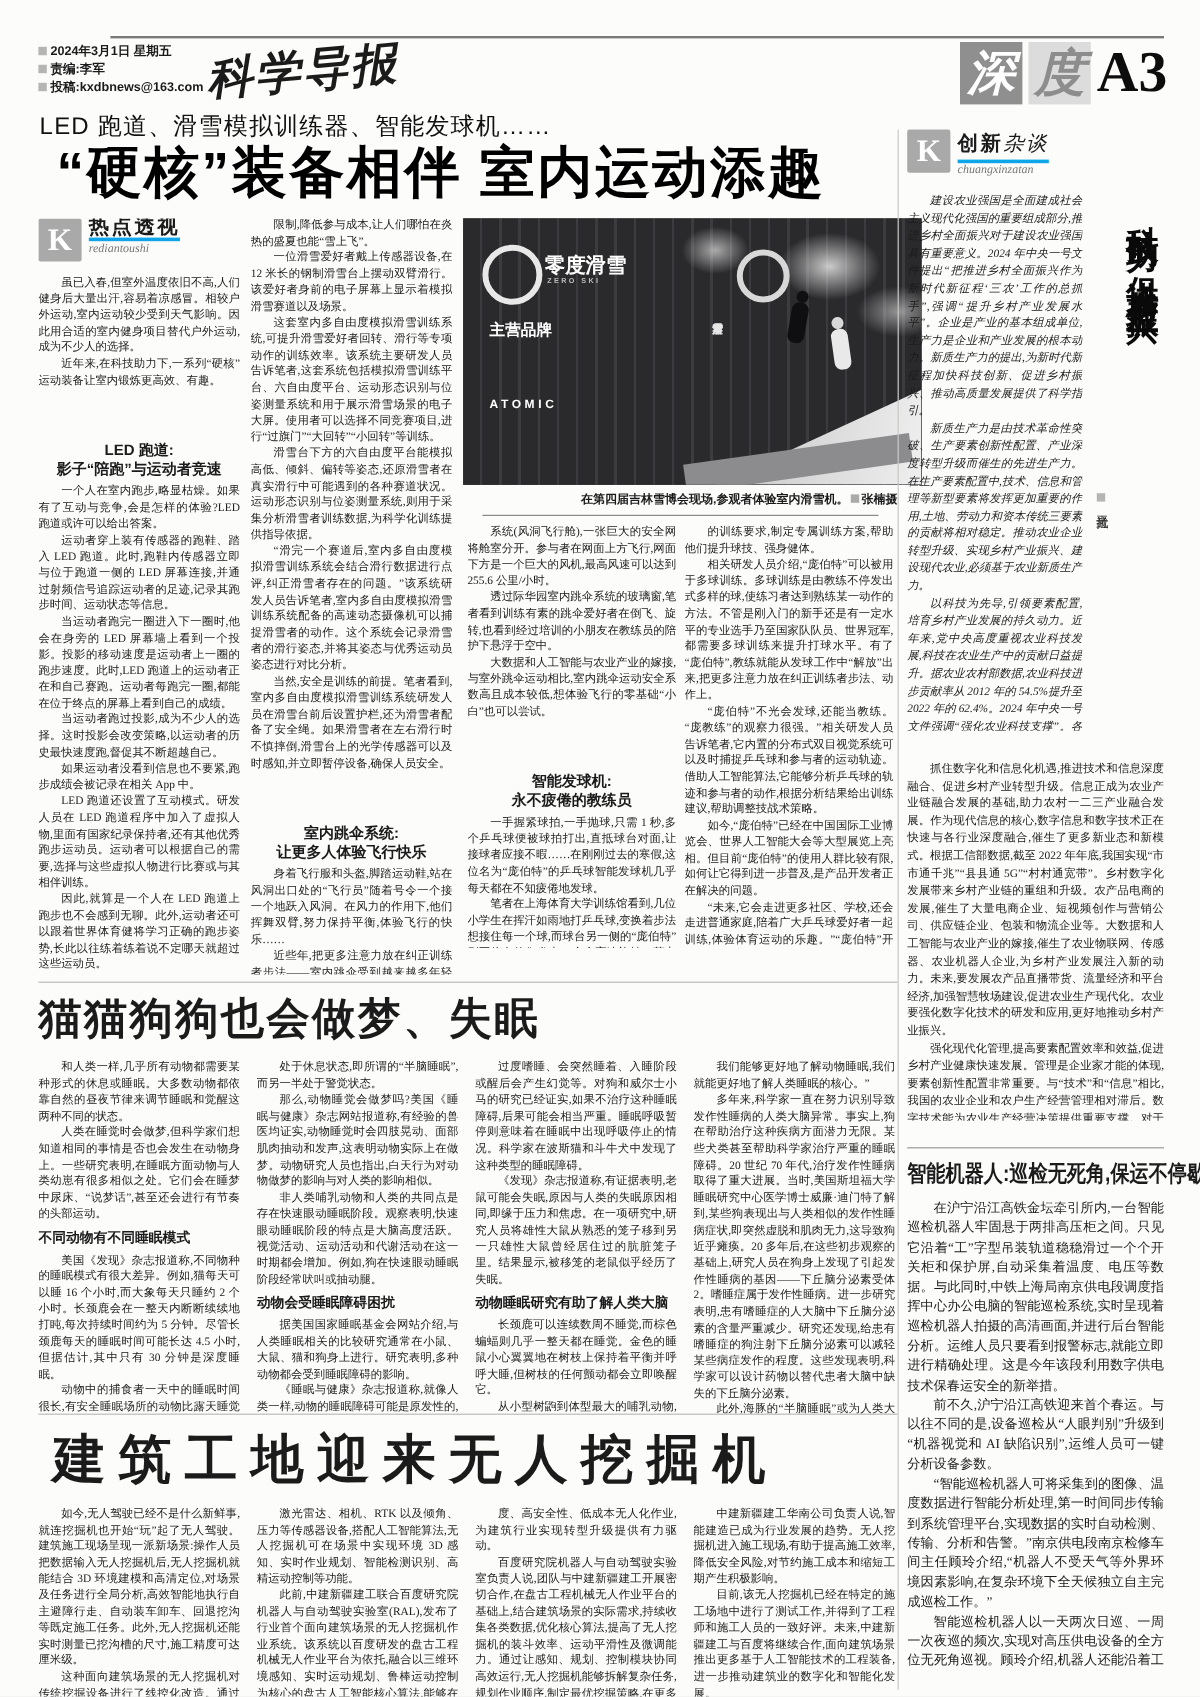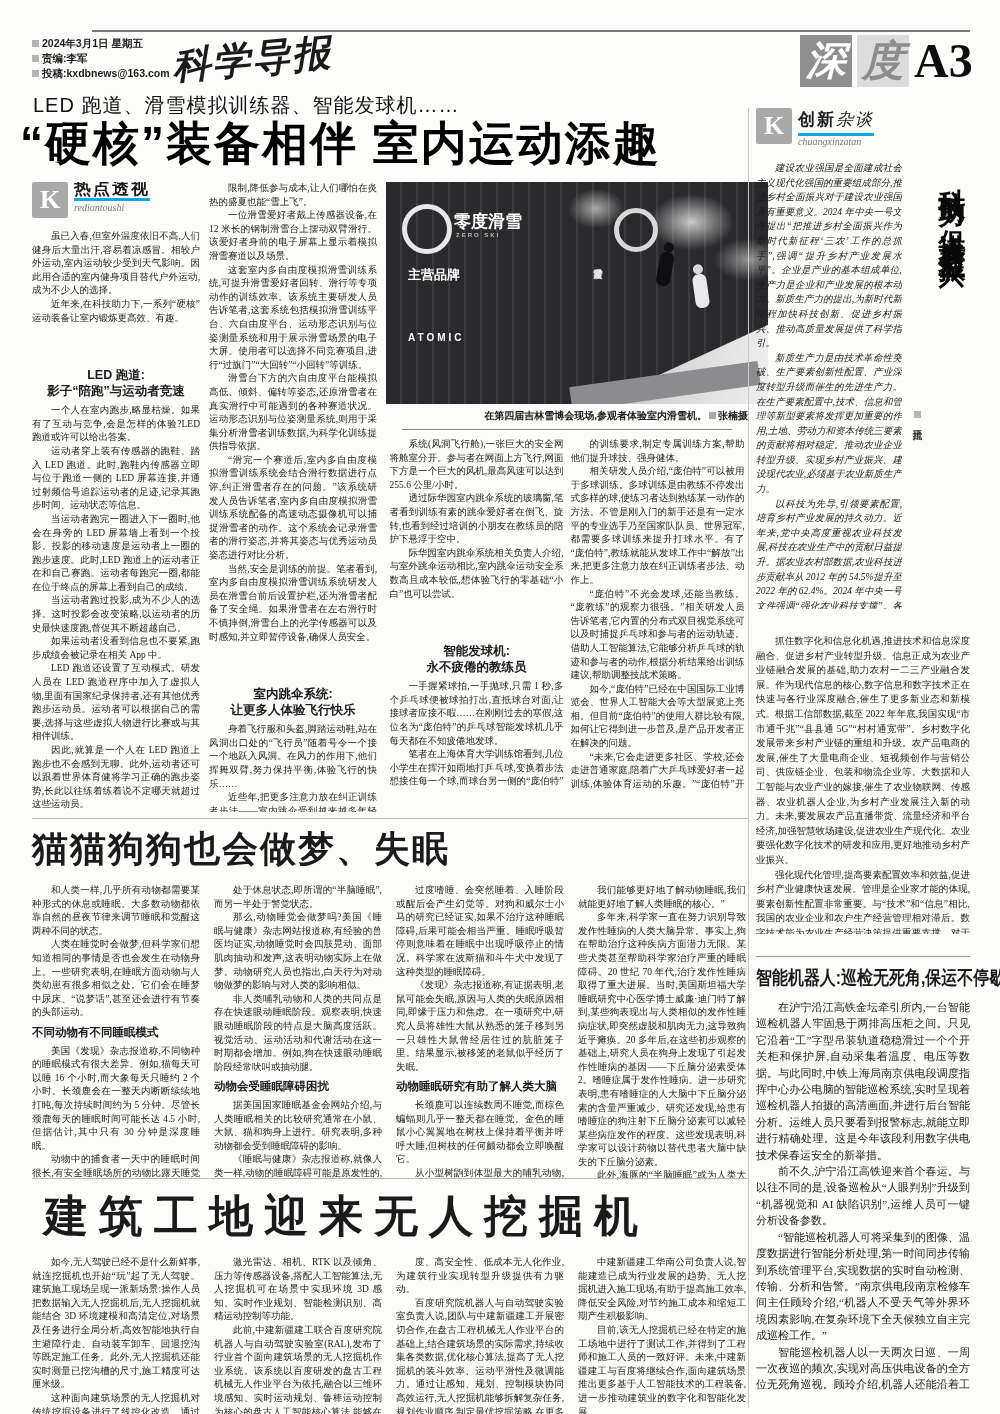--- a/index.html
+++ b/index.html
@@ -16,21 +16,21 @@
             transform:rotate(-5deg);letter-spacing:2px;font-family:"DejaVu Serif",serif;}
   .pagebadge{position:absolute;left:800px;top:33px;display:flex;align-items:center;gap:5px;}
   .pb-box1{width:52px;height:52px;background:#8f8f8f;color:#fff;font-size:40px;font-weight:900;
            display:flex;align-items:center;justify-content:center;font-style:italic;}
   .pb-box2{width:52px;height:52px;background:#dcdcdc;color:#8d8d8d;font-size:42px;font-weight:900;
            display:flex;align-items:center;justify-content:center;font-style:italic;}
   .pb-no{font-size:48px;font-weight:bold;font-family:"Liberation Serif",serif;color:#0d0d0d;}
 
   .kicker{position:absolute;left:33px;top:92px;font-size:20px;letter-spacing:1px;color:#111;
           font-family:"Liberation Sans","DejaVu Sans",sans-serif;}
-  .mainheadline{position:absolute;left:20px;top:113px;width:714px;font-size:46px;font-weight:900;
+  .mainheadline{position:absolute;left:47px;top:113px;width:714px;font-size:46px;font-weight:900;
           letter-spacing:2px;color:#000;font-family:"Liberation Sans","DejaVu Sans",sans-serif;white-space:nowrap;}
 
   
   .badge{display:flex;align-items:flex-start;gap:6px;}
   .kbox{width:36px;height:36px;background:#a9a9a9;color:#fff;font-size:26px;font-weight:bold;
         font-family:"Liberation Serif",serif;display:flex;align-items:center;justify-content:center;border-radius:2px;}
   .btitle{font-size:17px;font-weight:bold;letter-spacing:2px;border-bottom:3px solid #0ea5e9;padding-bottom:2px;}
   .btitle .script{font-weight:normal;font-style:italic;}
   .bpinyin{font-size:10px;color:#777;font-style:italic;font-family:"Liberation Serif",serif;}
 
@@ -185,21 +185,21 @@
       </div>
       <div class="caption">
         <span>在第四届吉林雪博会现场,参观者体验室内滑雪机。</span><span class="sq"></span><span>张楠摄</span>
       </div>
       <div class="cap-rule"></div>
       <div class="two-cols">
         <div class="tcol2 col">
             <div>
               <p class="para">系统(风洞飞行舱),一张巨大的安全网将舱室分开。参与者在网面上方飞行,网面下方是一个巨大的风机,最高风速可以达到 255.6 公里/小时。</p>
               <p class="para">透过际华园室内跳伞系统的玻璃窗,笔者看到训练有素的跳伞爱好者在倒飞、旋转,也看到经过培训的小朋友在教练员的陪护下悬浮于空中。</p>
-              <p class="para">际华园室内跳伞系统相关负责人介绍,与室外跳伞运动相比,室内跳伞运动安全系数高且成本较低,想体验飞行的零基础“小白”也可以尝试。</p>
+              <p class="para">大数据和人工智能与农业产业的嫁接,与室外跳伞运动相比,室内跳伞运动安全系数高且成本较低,想体验飞行的零基础“小白”也可以尝试。</p>
               <div class="subhead">智能发球机:
 永不疲倦的教练员</div>
               <p class="para">一手握紧球拍,一手抛球,只需 1 秒,多个乒乓球便被球拍打出,直抵球台对面,让接球者应接不暇……在刚刚过去的寒假,这位名为“庞伯特”的乒乓球智能发球机几乎每天都在不知疲倦地发球。</p>
               <p class="para">笔者在上海体育大学训练馆看到,几位小学生在挥汗如雨地打乒乓球,变换着步法想接住每一个球,而球台另一侧的“庞伯特”则不停向他们发出一个个高速旋转、落点刁钻的球。</p>
               <p class="para">上海体育大学相关负责人介绍,“庞伯特”的发球技巧高超,发球落点精准,线路随意。它可以根据不同水平乒乓球爱好者</p>
             </div>
           </div>
         <div class="tcol2 col">
             <div>
               <p class="para">的训练要求,制定专属训练方案,帮助他们提升球技、强身健体。</p>

